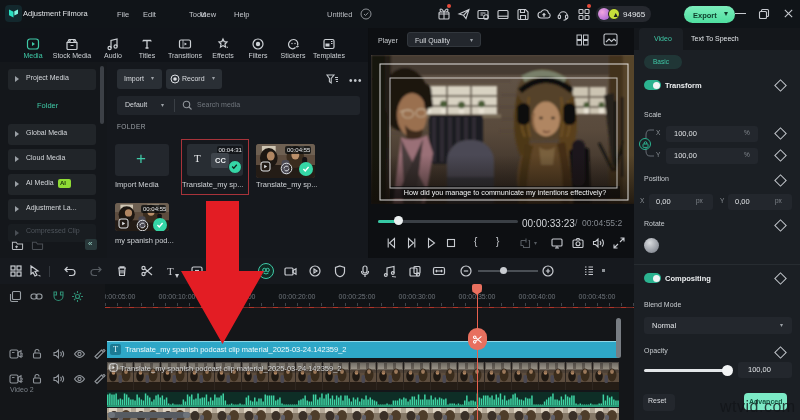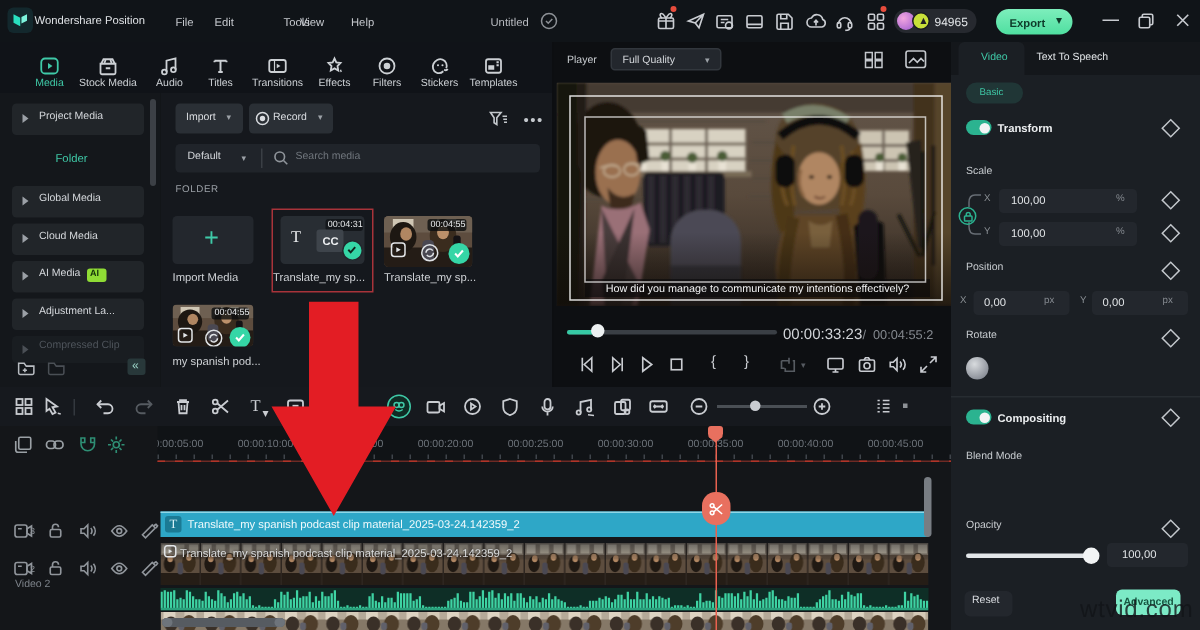--- a/index.html
+++ b/index.html
@@ -10,21 +10,21 @@
 <div class="a" style="left:0;top:0;width:800px;height:420px;background:#0c0e11;">
 
 <div class="a" style="left:0;top:0;width:800px;height:28px;background:#101418;">
 
   <div class="a" style="left:5px;top:5px;width:17px;height:17px;border-radius:4px;background:#13282d;">
     <svg class="a" style="left:3px;top:3px" width="11" height="11" viewBox="0 0 11 11">
       <path d="M1 1.5 L5.5 3.8 L5.5 9.5 L1 7.2 Z" fill="#29e0c0"></path>
       <path d="M6.3 3.3 L10 1.5 L10 5.8 L6.3 7.6 Z" fill="#7df3dd"></path>
     </svg>
   </div>
-  <div class="a" style="left:23px;top:9px;font-size:7.5px;color:#dfe2e5;">Wondershare Position</div>
+  <div class="a" style="left:23px;top:9px;font-size:7.5px;color:#dfe2e5;">Adjustment Filmora</div>
   <div class="a" style="left:117px;top:10px;font-size:7.5px;color:#c6c9ce;">File</div>
   <div class="a" style="left:143px;top:10px;font-size:7.5px;color:#c6c9ce;">Edit</div>
   <div class="a" style="left:171px;top:10px;font-size:7.5px;color:#c6c9ce;margin-left:18px;">Tools</div>
   <div class="a" style="left:200px;top:10px;font-size:7.5px;color:#c6c9ce;">View</div>
   <div class="a" style="left:234px;top:10px;font-size:7.5px;color:#c6c9ce;">Help</div>
   <div class="a" style="left:327px;top:10px;font-size:7.5px;color:#b9bcc1;">Untitled</div>
   <svg class="a" style="left:360px;top:8px" width="12" height="12" viewBox="0 0 12 12">
         <circle cx="6" cy="6" r="5" fill="none" stroke="#8d9196" stroke-width="1"></circle>
         <path d="M4 6l1.5 1.5L8.2 4.6" fill="none" stroke="#8d9196" stroke-width="1"></path>
       </svg>
@@ -66,21 +66,21 @@
         <rect x="8" y="8.5" width="4" height="4" rx="0.8"></rect>
       </svg>
       <div class="a" style="left:587px;top:4px;width:4px;height:4px;border-radius:50%;background:#e74c3c;"></div>
   <div class="a" style="left:596px;top:6px;width:55px;height:16px;border-radius:9px;background:#26292f;">
     <div class="a" style="left:2px;top:2px;width:12px;height:12px;border-radius:50%;background:radial-gradient(circle at 35% 35%,#f3a6e0,#9b59d0);"></div>
     <div class="a" style="left:12px;top:2px;width:12px;height:12px;border-radius:50%;background:#c8e03a;border:1px solid #1a1c20;box-sizing:border-box;">
       <div class="a" style="left:3.2px;top:2.2px;color:#222;font-size:7px;font-weight:bold;">▲</div>
     </div>
     <div class="a" style="left:27px;top:4px;font-size:8px;color:#e3e6e9;">94965</div>
   </div>
-  <div class="a" style="left:664px;top:6px;width:51px;height:17px;border-radius:11px;background:linear-gradient(180deg,#7deebc,#4fdfa0);">
+  <div class="a" style="left:684px;top:6px;width:51px;height:17px;border-radius:11px;background:linear-gradient(180deg,#7deebc,#4fdfa0);">
     <div class="a" style="left:9px;top:4.5px;font-size:7.5px;font-weight:bold;color:#0e3b2a;">Export</div>
     <div class="a" style="left:40px;top:2.5px;font-size:8px;color:#0e3b2a;">▾</div>
   </div>
   <div class="a" style="left:735px;top:13px;width:11px;height:1.4px;background:#c7cacf;"></div>
   <svg class="a" style="left:758px;top:8px" width="12" height="12" viewBox="0 0 12 12" fill="none" stroke="#c7cacf" stroke-width="1.1">
         <rect x="3.5" y="1.5" width="7" height="7" rx="1"></rect>
         <rect x="1.5" y="3.5" width="7" height="7" rx="1" fill="#101418"></rect>
       </svg>
   <svg class="a" style="left:783px;top:8px" width="11" height="11" viewBox="0 0 12 12" stroke="#c7cacf" stroke-width="1.2">
         <path d="M2 2l8 8M10 2l-8 8"></path>
@@ -520,20 +520,24 @@
 <div class="a" style="left:10px;top:192px;font-size:7px;color:#c8ccd0;">Rotate</div>
       <div class="a" style="left:142px;top:193px;width:7px;height:7px;border:1px solid #c3c7cc;transform:rotate(45deg);"></div>
   <div class="a" style="left:10px;top:210px;width:15px;height:15px;border-radius:50%;background:radial-gradient(circle at 38% 32%,#d8dbde,#707580);"></div>
   <div class="a" style="left:0px;top:236px;width:166px;height:1px;background:#272c31;"></div>
 <div class="a" style="left:10px;top:245px;width:17px;height:10px;background:#2bb390;border-radius:5px;">
         <div class="a" style="left:8.5px;top:1.5px;width:7px;height:7px;border-radius:50%;background:#f2f4f5;"></div>
       </div>
       <div class="a" style="left:31px;top:246px;font-size:7.5px;font-weight:bold;color:#eceef0;">Compositing</div>
       <div class="a" style="left:142px;top:246px;width:7px;height:7px;border:1px solid #c3c7cc;transform:rotate(45deg);"></div>
       <div class="a" style="left:10px;top:273px;font-size:7px;color:#c8ccd0;">Blend Mode</div>
+  <div class="a" style="left:10px;top:289px;width:148px;height:17px;background:#23272d;border-radius:3px;">
+    <div class="a" style="left:8px;top:3.5px;font-size:7.5px;color:#e0e3e6;">Normal</div>
+    <div class="a" style="left:136px;top:4px;font-size:6px;color:#9ca1a7;">▾</div>
+  </div>
 <div class="a" style="left:10px;top:319px;font-size:7px;color:#c8ccd0;">Opacity</div>
       <div class="a" style="left:142px;top:320px;width:7px;height:7px;border:1px solid #c3c7cc;transform:rotate(45deg);"></div>
   <div class="a" style="left:10px;top:341px;width:86px;height:2.5px;background:#e3e6e9;border-radius:2px;"></div>
   <div class="a" style="left:88px;top:336.5px;width:11px;height:11px;border-radius:50%;background:#f2f4f5;"></div>
   <div class="a" style="left:104px;top:334px;width:54px;height:16px;background:#23272d;border-radius:3px;">
     <div class="a" style="left:10px;top:3px;font-size:7.5px;color:#e0e3e6;">100,00</div>
   </div>
 
   <div class="a" style="left:9px;top:366px;width:32px;height:17px;background:#23272d;border-radius:4px;">
     <div class="a" style="left:5px;top:3px;font-size:7px;color:#dadde1;">Reset</div>

